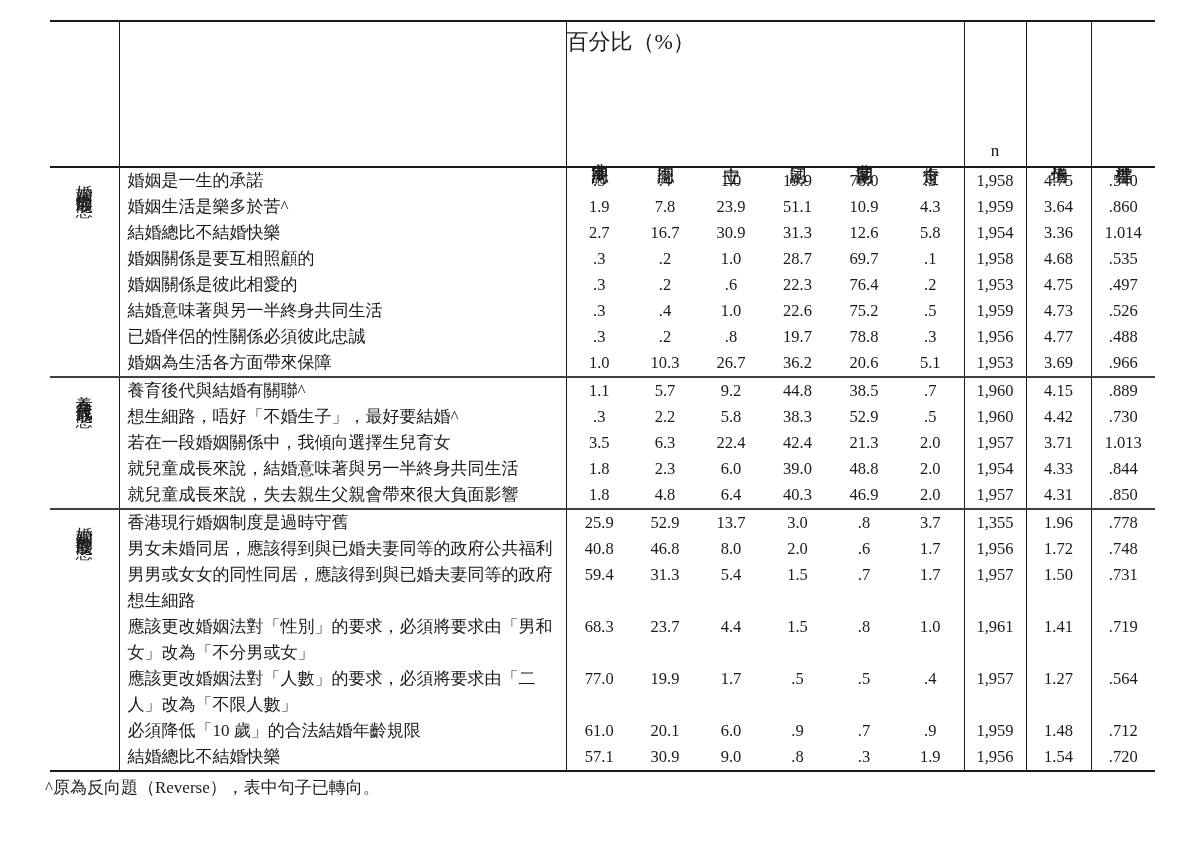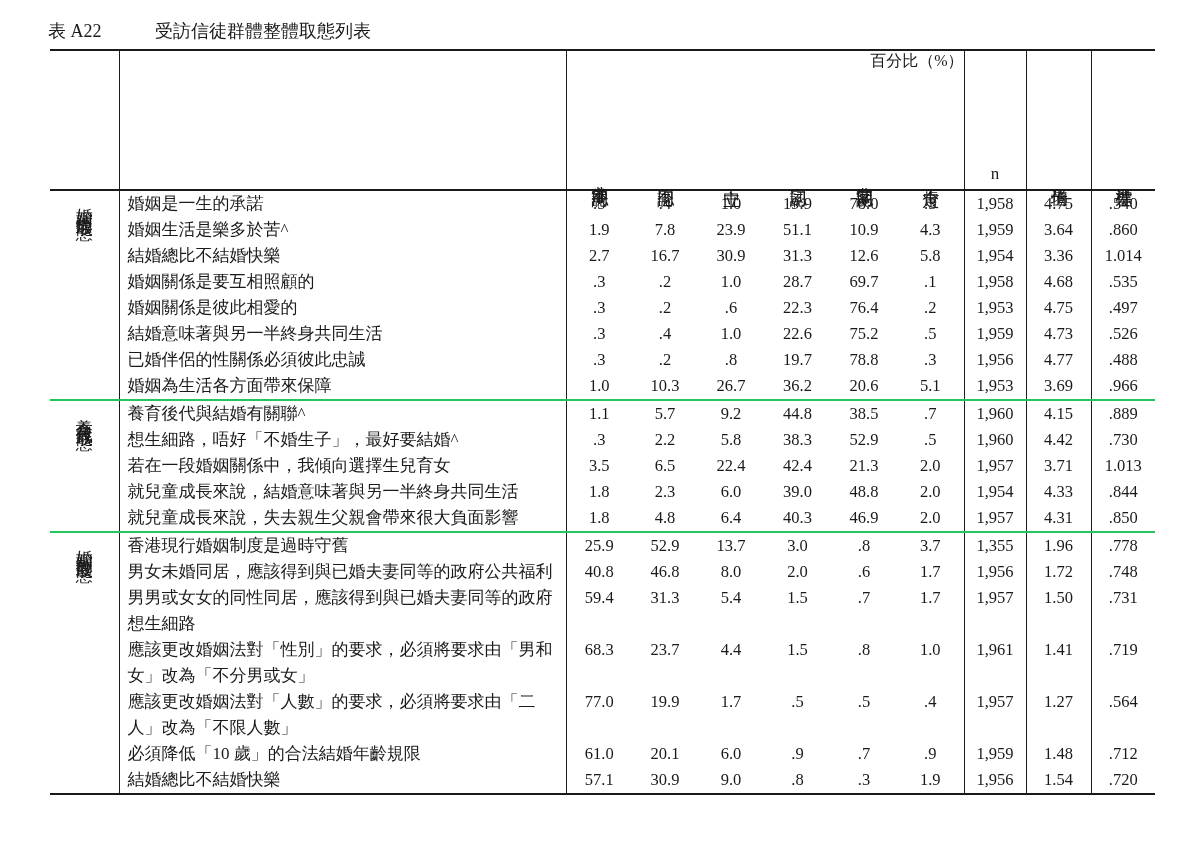--- a/index.html
+++ b/index.html
@@ -16,28 +16,28 @@
 
   table.att {
     border-collapse: collapse;
     table-layout: fixed;
     width: 1105px;
     margin-left: 2px;
     border-top: 2px solid #1a1a1a;
     border-bottom: 2px solid #1a1a1a;
   }
   thead { border-bottom: 2px solid #1a1a1a; }
-  tbody.group { border-top: 2px solid #22c55e; }
+  tbody.group { border-top: 2px solid #404040; }
 
   th, td { padding: 0; font-weight: normal; }
   .br { border-right: 1px solid #1a1a1a; }
 
   thead tr.r1 { height: 30px; }
   thead tr.r2 { height: 110px; }
-  th.pct-span { text-align: right; vertical-align: top; font-size: 16px; }
+  th.pct-span { text-align: left; vertical-align: top; font-size: 22px; padding-top: 5px; }
   th.vhead { vertical-align: bottom; text-align: center; padding-bottom: 7px; }
   .v {
     writing-mode: vertical-rl;
     text-orientation: upright;
     font-size: 17px;
     line-height: 1.08;
     letter-spacing: 1px;
     display: inline-block;
   }
   th.nhead { vertical-align: bottom; text-align: center; font-size: 17px; padding-bottom: 5px; }
@@ -48,23 +48,20 @@
   td.statement { padding-left: 8px; white-space: pre-line; }
   td.num { text-align: center; font-size: 16.5px; }
 
   .footnote { font-size: 17px; line-height: 22px; margin-top: 5px; margin-left: -3px; }
 </style>
 </head>
 <body>
 
 <div class="page">
 
-  <div class="caption">
-    <span class="cap-num">表 A22</span><span>受訪信徒群體整體取態列表</span>
-  </div>
 
   <table class="att" id="att-table">
     <colgroup>
       <col style="width:69px">
         <col style="width:447px">
       <col style="width:66px">
         <col style="width:66px">
         <col style="width:66px">
       <col style="width:67px">
         <col style="width:66px">
@@ -212,21 +209,21 @@
           <td class="num">38.3</td>
           <td class="num">52.9</td>
           <td class="num br">.5</td>
           <td class="num br">1,960</td>
           <td class="num br">4.42</td>
           <td class="num">.730</td>
         </tr>
         <tr>
           <td class="statement br">若在一段婚姻關係中，我傾向選擇生兒育女</td>
           <td class="num">3.5</td>
-          <td class="num">6.5</td>
+          <td class="num">6.3</td>
           <td class="num">22.4</td>
           <td class="num">42.4</td>
           <td class="num">21.3</td>
           <td class="num br">2.0</td>
           <td class="num br">1,957</td>
           <td class="num br">3.71</td>
           <td class="num">1.013</td>
         </tr>
         <tr>
           <td class="statement br">就兒童成長來說，結婚意味著與另一半終身共同生活</td>
@@ -338,14 +335,15 @@
           <td class="num">.8</td>
           <td class="num">.3</td>
           <td class="num br">1.9</td>
           <td class="num br">1,956</td>
           <td class="num br">1.54</td>
           <td class="num">.720</td>
         </tr>
       </tbody>
     </table>
 
+  <div class="footnote">^原為反向題（Reverse），表中句子已轉向。</div>
 
 </div>
 
 </body></html>

